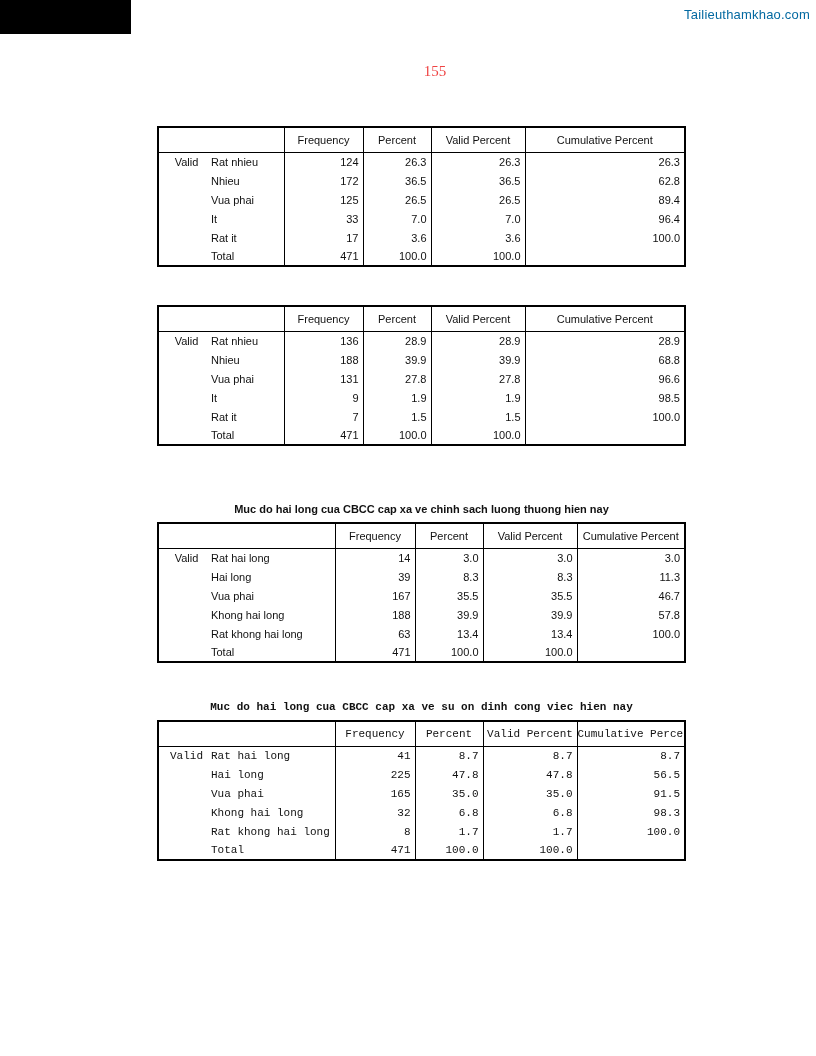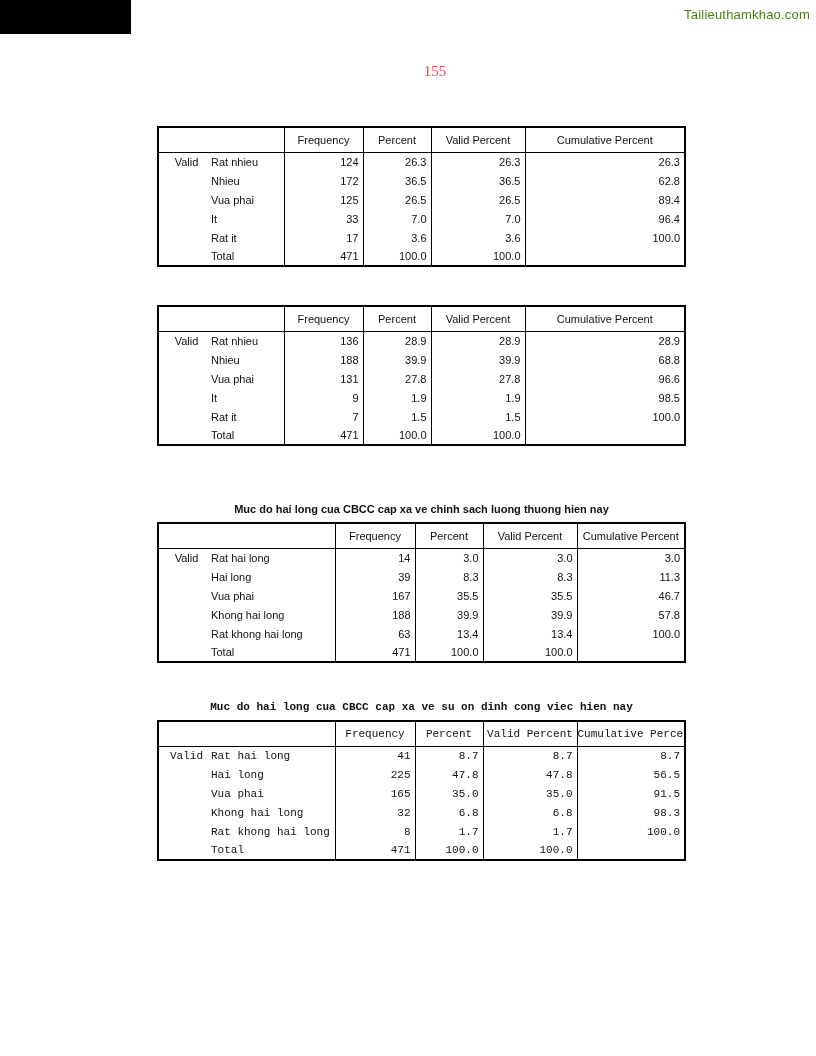--- a/index.html
+++ b/index.html
@@ -12,21 +12,21 @@
     color:#111;
     overflow:hidden;
   }
   .corner-black {
     position:absolute; left:0; top:0;
     width:131px; height:34px;
     background:#000;
   }
   .watermark {
     position:absolute; top:7px; right:6px;
-    font-size:13px; color:#4d7c0f;
+    font-size:13px; color:#0369a1;
     letter-spacing:0.2px;
   }
   .page-number {
     position:absolute; top:63px; left:54px; right:0;
     text-align:center;
     font-family:"Liberation Serif", serif;
     font-size:15px; color:#ef4444;
   }
   .table-group { position:absolute; left:157px; width:529px; }
   .g1 { top:126px; }

